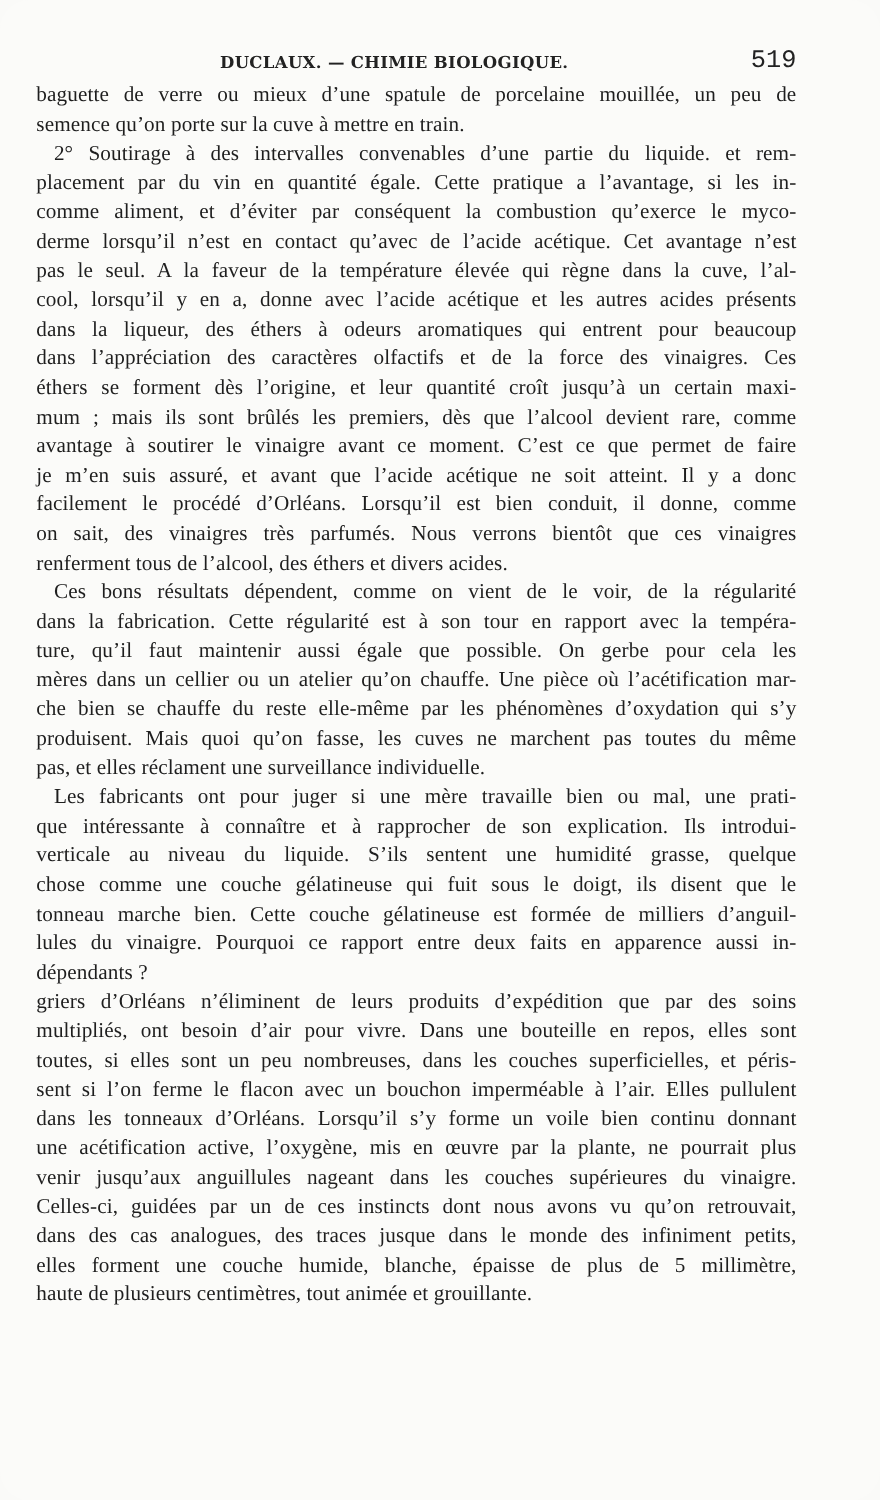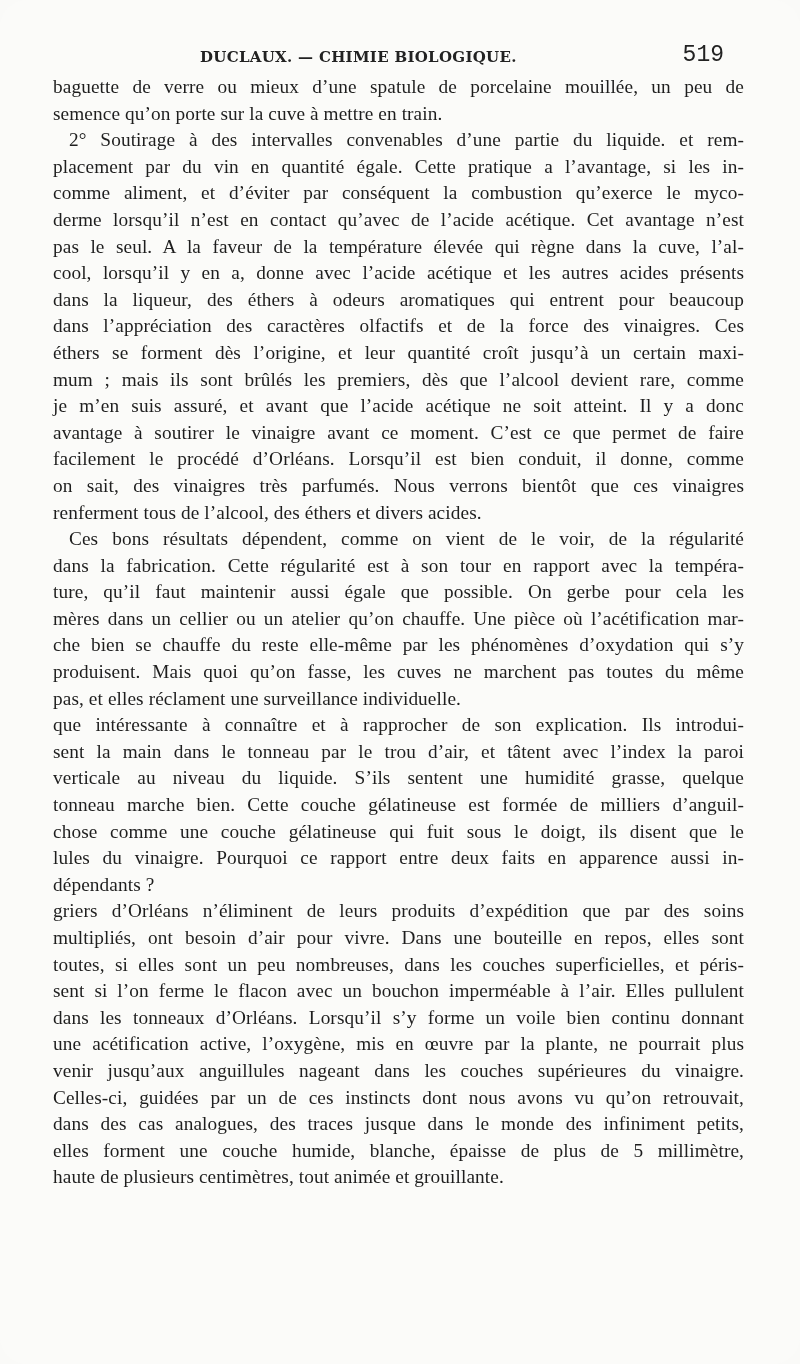--- a/index.html
+++ b/index.html
@@ -46,21 +46,20 @@
       top: 0;
       font-family: Liberation Mono, monospace;
       font-size: 23px;
       color: #222;
     }
     .body-text {
       position: absolute;
       left: 33px;
       top: 74px;
       width: 691px;
-      margin-left: 20px;
     }
     .line {
       display: block;
       height: 26.6px;
       line-height: 26.6px;
       font-family: "Liberation Serif", serif;
       font-size: 19.3px;
       white-space: nowrap;
       text-align: justify;
       text-align-last: justify;
@@ -83,37 +82,37 @@
       <span class="line indent">2° Soutirage à des intervalles convenables d’une partie du liquide. et rem-</span>
       <span class="line">placement par du vin en quantité égale. Cette pratique a l’avantage, si les in-</span>
       <span class="line">comme aliment, et d’éviter par conséquent la combustion qu’exerce le myco-</span>
       <span class="line">derme lorsqu’il n’est en contact qu’avec de l’acide acétique. Cet avantage n’est</span>
       <span class="line">pas le seul. A la faveur de la température élevée qui règne dans la cuve, l’al-</span>
       <span class="line">cool, lorsqu’il y en a, donne avec l’acide acétique et les autres acides présents</span>
       <span class="line">dans la liqueur, des éthers à odeurs aromatiques qui entrent pour beaucoup</span>
       <span class="line">dans l’appréciation des caractères olfactifs et de la force des vinaigres. Ces</span>
       <span class="line">éthers se forment dès l’origine, et leur quantité croît jusqu’à un certain maxi-</span>
       <span class="line">mum ; mais ils sont brûlés les premiers, dès que l’alcool devient rare, comme</span>
+      <span class="line">avantage à soutirer le vinaigre avant ce moment. C’est ce que permet de faire</span>
       <span class="line">je m’en suis assuré, et avant que l’acide acétique ne soit atteint. Il y a donc</span>
-      <span class="line">avantage à soutirer le vinaigre avant ce moment. C’est ce que permet de faire</span>
       <span class="line">facilement le procédé d’Orléans. Lorsqu’il est bien conduit, il donne, comme</span>
       <span class="line">on sait, des vinaigres très parfumés. Nous verrons bientôt que ces vinaigres</span>
       <span class="line last">renferment tous de l’alcool, des éthers et divers acides.</span>
       <span class="line indent">Ces bons résultats dépendent, comme on vient de le voir, de la régularité</span>
       <span class="line">dans la fabrication. Cette régularité est à son tour en rapport avec la tempéra-</span>
       <span class="line">ture, qu’il faut maintenir aussi égale que possible. On gerbe pour cela les</span>
       <span class="line">mères dans un cellier ou un atelier qu’on chauffe. Une pièce où l’acétification mar-</span>
       <span class="line">che bien se chauffe du reste elle-même par les phénomènes d’oxydation qui s’y</span>
       <span class="line">produisent. Mais quoi qu’on fasse, les cuves ne marchent pas toutes du même</span>
       <span class="line last">pas, et elles réclament une surveillance individuelle.</span>
+      <span class="line indent">Les fabricants ont pour juger si une mère travaille bien ou mal, une prati-</span>
       <span class="line">que intéressante à connaître et à rapprocher de son explication. Ils introdui-</span>
-      <span class="line">sent la main dans le tonneau par le trou d’air, et tâtent avec l’index la paroi</span>
       <span class="line">verticale au niveau du liquide. S’ils sentent une humidité grasse, quelque</span>
+      <span class="line">chose comme une couche gélatineuse qui fuit sous le doigt, ils disent que le</span>
       <span class="line">tonneau marche bien. Cette couche gélatineuse est formée de milliers d’anguil-</span>
-      <span class="line">chose comme une couche gélatineuse qui fuit sous le doigt, ils disent que le</span>
       <span class="line">lules du vinaigre. Pourquoi ce rapport entre deux faits en apparence aussi in-</span>
       <span class="line last">dépendants ?</span>
       <span class="line">griers d’Orléans n’éliminent de leurs produits d’expédition que par des soins</span>
       <span class="line">multipliés, ont besoin d’air pour vivre. Dans une bouteille en repos, elles sont</span>
       <span class="line">toutes, si elles sont un peu nombreuses, dans les couches superficielles, et péris-</span>
       <span class="line">sent si l’on ferme le flacon avec un bouchon imperméable à l’air. Elles pullulent</span>
       <span class="line">dans les tonneaux d’Orléans. Lorsqu’il s’y forme un voile bien continu donnant</span>
       <span class="line">une acétification active, l’oxygène, mis en œuvre par la plante, ne pourrait plus</span>
       <span class="line">venir jusqu’aux anguillules nageant dans les couches supérieures du vinaigre.</span>
       <span class="line">Celles-ci, guidées par un de ces instincts dont nous avons vu qu’on retrouvait,</span>

